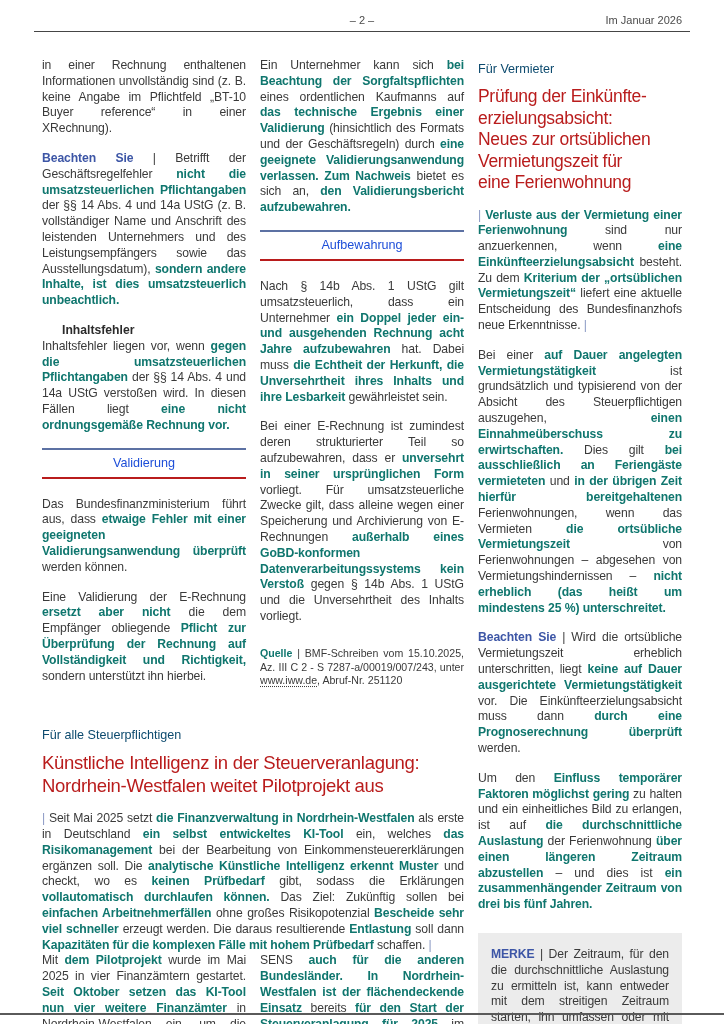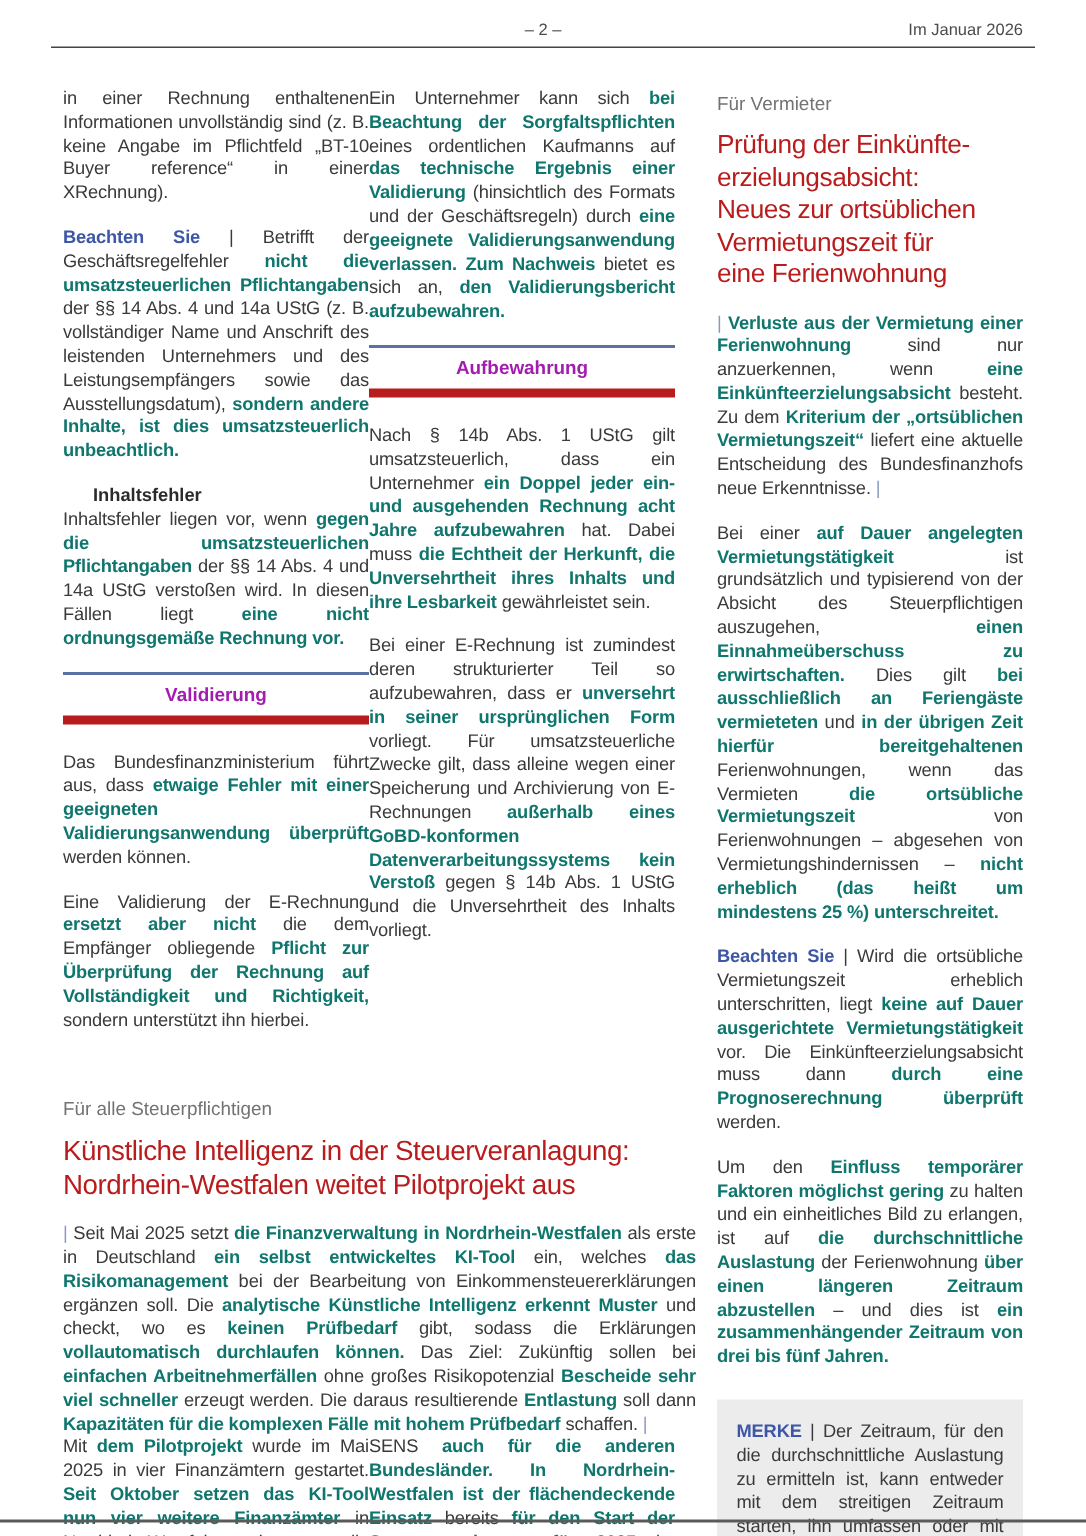--- a/index.html
+++ b/index.html
@@ -32,20 +32,21 @@
   
   .content{
     padding:26px 42px 0 42px;
     display:grid;
     grid-template-columns:422px 204px;
     column-gap:14px;
   }
   .two-col{
     display:grid;
     grid-template-columns:204px 204px;
+    column-gap:14px;
   }
   
   .p{
     font-size:12.2px;
     line-height:15.8px;
     text-align:justify;
     letter-spacing:-0.1px;
     margin:0 0 14px 0;
     hyphens:auto;
     -webkit-hyphens:auto;
@@ -55,31 +56,31 @@
   .seg-p{color:#8a99c4;}
   .seg-u{text-decoration:underline dotted;text-underline-offset:2px;}
   .subhead{
     font-size:12.2px;line-height:15.8px;
     font-weight:700;color:#2b2b2b;
     margin:0;
     padding-left:20px;
   }
   .section-box{
     border-top:2px solid #5c71a3;
-    border-bottom:6px solid #b91c1c;
+    border-bottom:2px solid #b91c1c;
     text-align:center;
-    font-weight:700;
+    font-weight:400;
     font-size:12.6px;
-    color:#a21caf;
+    color:#1d4ed8;
     padding:6px 0 7px 0;
     margin:6px 0 18px 0;
   }
   .kicker{
     font-size:12.6px;
-    color:#737373;
+    color:#0c4a6e;
     margin:0 0 10px 0;
   }
   .article-title{
     font-weight:400;
     color:#b91c1c;
     white-space:pre-line;
     margin:0 0 14px 0;
     letter-spacing:-0.3px;
   }
   .title-lg{font-size:18.5px;line-height:22.5px;}
@@ -126,20 +127,21 @@
           <div class="section-box">Validierung</div>
           <p class="p"><span>Das Bundesfinanzministerium führt aus, dass </span><span class="seg-b">etwaige Fehler mit einer geeigneten Validierungsanwendung überprüft</span><span> werden können.</span></p>
           <p class="p"><span>Eine Validierung der E-Rechnung </span><span class="seg-b">ersetzt aber nicht</span><span> die dem Empfänger obliegende </span><span class="seg-b">Pflicht zur Überprüfung der Rechnung auf Vollständigkeit und Richtigkeit,</span><span> sondern unterstützt ihn hierbei.</span></p>
         </div>
 
         <div>
           <p class="p"><span>Ein Unternehmer kann sich </span><span class="seg-b">bei Beachtung der Sorgfaltspflichten</span><span> eines ordentlichen Kaufmanns auf </span><span class="seg-b">das technische Ergebnis einer Validierung</span><span> (hinsichtlich des Formats und der Geschäftsregeln) durch </span><span class="seg-b">eine geeignete Validierungsanwendung verlassen. Zum Nachweis</span><span> bietet es sich an, </span><span class="seg-b">den Validierungsbericht aufzubewahren.</span></p>
           <div class="section-box">Aufbewahrung</div>
           <p class="p"><span>Nach § 14b Abs. 1 UStG gilt umsatzsteuerlich, dass ein Unternehmer </span><span class="seg-b">ein Doppel jeder ein- und ausgehenden Rechnung acht Jahre aufzubewahren</span><span> hat. Dabei muss </span><span class="seg-b">die Echtheit der Herkunft, die Unversehrtheit ihres Inhalts und ihre Lesbarkeit</span><span> gewährleistet sein.</span></p>
           <p class="p"><span>Bei einer E-Rechnung ist zumindest deren strukturierter Teil so aufzubewahren, dass er </span><span class="seg-b">unversehrt in seiner ursprünglichen Form</span><span> vorliegt. Für umsatzsteuerliche Zwecke gilt, dass alleine wegen einer Speicherung und Archivierung von E-Rechnungen </span><span class="seg-b">außerhalb eines GoBD-konformen Datenverarbeitungssystems kein Verstoß</span><span> gegen § 14b Abs. 1 UStG und die Unversehrtheit des Inhalts vorliegt.</span></p>
+          <p class="source"><span class="seg-b">Quelle</span><span> | BMF-Schreiben vom 15.10.2025, Az. III C 2 - S 7287-a/00019/007/243, unter </span><span class="seg-u">www.iww.de</span><span>, Abruf-Nr. 251120</span></p>
         </div>
       </div>
 
       <div class="ki-article">
         <div class="kicker">Für alle Steuerpflichtigen</div>
         <h2 class="article-title title-lg">Künstliche Intelligenz in der Steuerveranlagung:
 Nordrhein-Westfalen weitet Pilotprojekt aus</h2>
         <p class="p ki-lead"><span class="seg-p">| </span><span>Seit Mai 2025 setzt </span><span class="seg-b">die Finanzverwaltung in Nordrhein-Westfalen</span><span> als erste in Deutschland </span><span class="seg-b">ein selbst entwickeltes KI-Tool</span><span> ein, welches </span><span class="seg-b">das Risikomanagement</span><span> bei der Bearbeitung von Einkommensteuererklärungen ergänzen soll. Die </span><span class="seg-b">analytische Künstliche Intelligenz erkennt Muster</span><span> und checkt, wo es </span><span class="seg-b">keinen Prüfbedarf</span><span> gibt, sodass die Erklärungen </span><span class="seg-b">vollautomatisch durchlaufen können.</span><span> Das Ziel: Zukünftig sollen bei </span><span class="seg-b">einfachen Arbeitnehmerfällen</span><span> ohne großes Risikopotenzial </span><span class="seg-b">Bescheide sehr viel schneller</span><span> erzeugt werden. Die daraus resultierende </span><span class="seg-b">Entlastung</span><span> soll dann </span><span class="seg-b">Kapazitäten für die komplexen Fälle mit hohem Prüfbedarf</span><span> schaffen. </span><span class="seg-p">|</span></p>
         <div class="two-col">
           <div>

